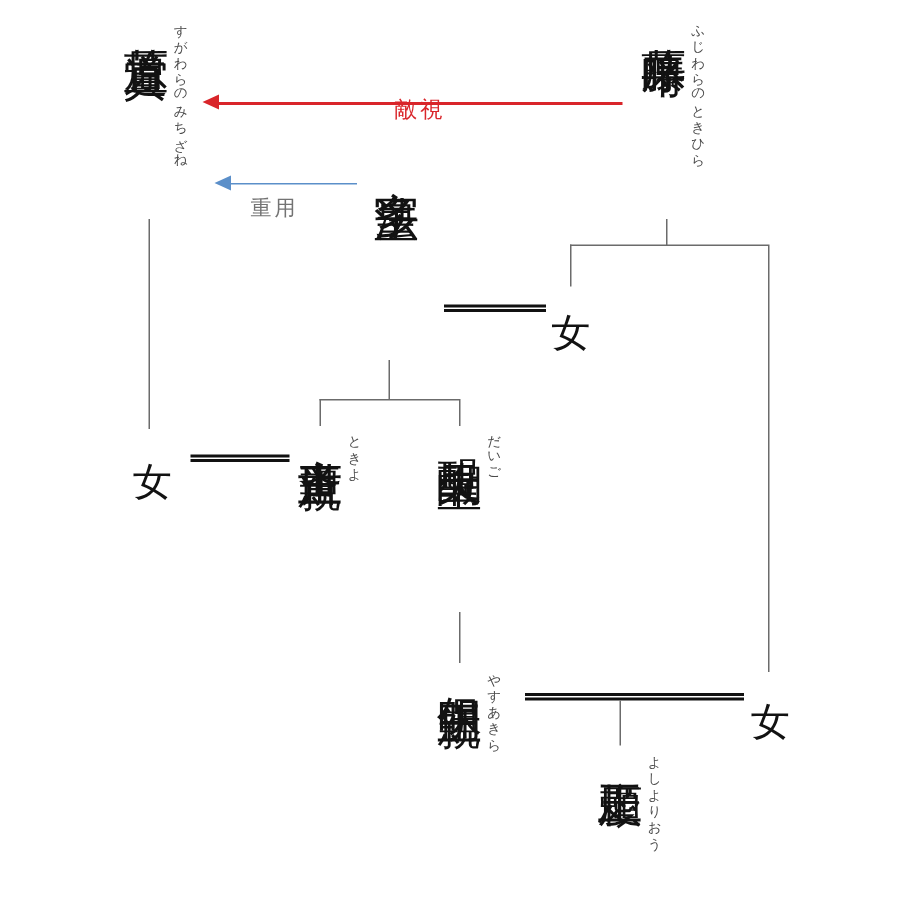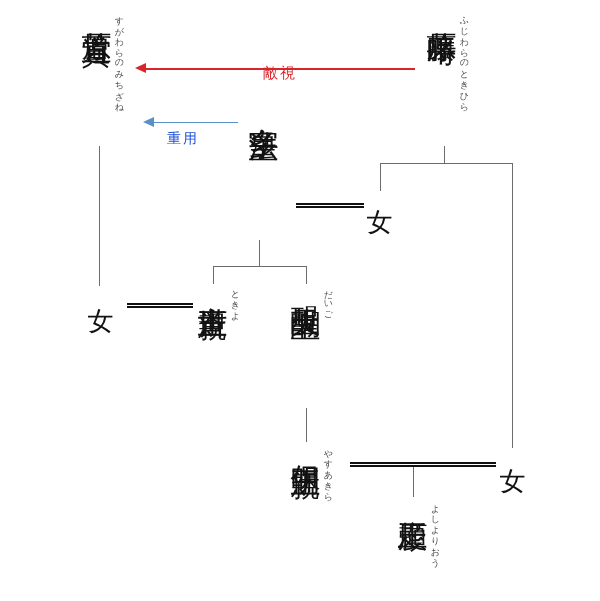--- a/index.html
+++ b/index.html
@@ -165,15 +165,15 @@
   <div class="marriage" style="left:350px; top:462px; width:146px;"></div>
 
   <div class="vline" style="left:413px; top:467px; height:30px;"></div>
 
   <div class="arrow-line" id="arrow-hostility-line" style="left: 145px; top: 68px; width: 270px; border-top: 2px solid rgb(217, 37, 42);"></div>
   <div class="arrow-head" id="arrow-hostility-head" style="left: 135px; top: 63px; border-right: 11px solid rgb(217, 37, 42);"></div>
   <div class="arrow-label" id="arrow-hostility-label" style="left: 263px; top: 40px; font-size: 15px; color: rgb(217, 37, 42); margin-top: 24px;">敵視</div>
 
   <div class="arrow-line" id="arrow-favor-line" style="left: 152px; top: 122px; width: 86px; border-top: 1.5px solid rgb(91, 143, 201);"></div>
   <div class="arrow-head" id="arrow-favor-head" style="left: 143px; top: 117px; border-right: 11px solid rgb(91, 143, 201);"></div>
-  <div class="arrow-label" id="arrow-favor-label" style="left: 167px; top: 130px; font-size: 14px; color: #1d4ed8;">重用</div>
+  <div class="arrow-label" id="arrow-favor-label" style="left: 167px; top: 130px; font-size: 14px; color: #737373;">重用</div>
 
 </div>
 
 </body></html>

